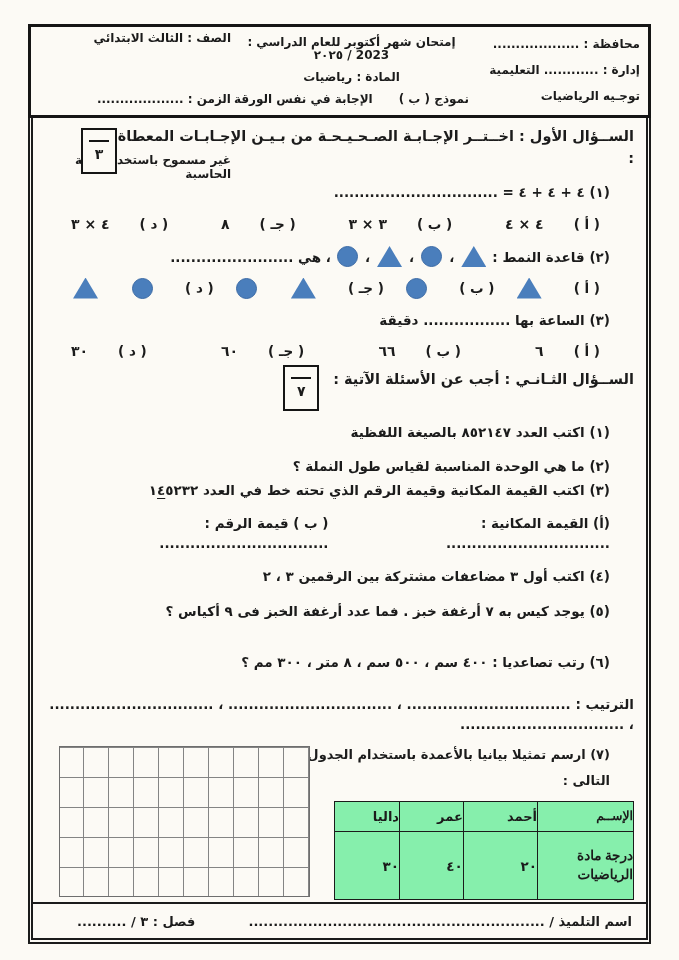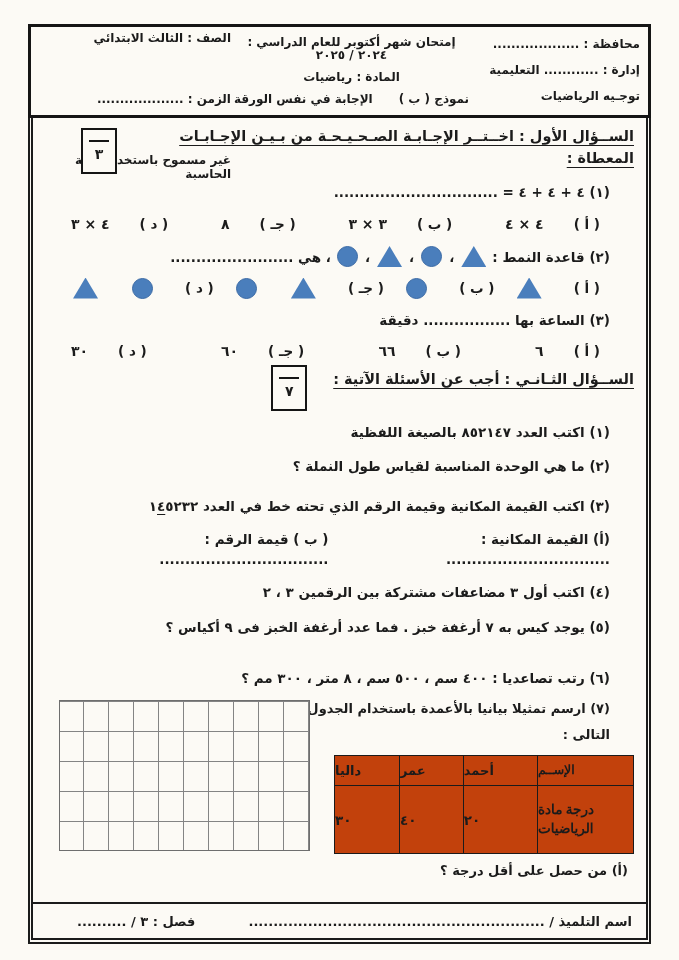--- a/index.html
+++ b/index.html
@@ -38,24 +38,22 @@
   }
   .content {
     position: absolute; inset: 0 0 36px 0;
     padding: 6px 12px 0 10px;
     font-size: 13.5px;
     overflow: hidden;
   }
   .section-title-row { display: flex; align-items: flex-start; margin-top: 2px; }
   .section-title {
     font-size: 14.5px;
-    text-decoration: underline;
     text-underline-offset: 4px;
     line-height: 1.5;
-    margin-left: 12px;
   }
   .spacer { flex: 1; }
   .score-box {
     width: 36px; height: 46px; flex: none;
     border: 2.5px solid #151515;
     background: #fcfaf5;
     display: flex; flex-direction: column; align-items: center; justify-content: center;
     font-size: 14px;
   }
   .score-line { width: 20px; border-bottom: 2.5px solid #151515; height: 0; margin-bottom: 4px; }
@@ -84,38 +82,38 @@
     width: 21px; height: 21px; border-radius: 50%;
     background: #4a7ebc; border: 1.5px solid #3c6ba6;
   }
   .pattern-row { display: flex; align-items: center; gap: 6px; margin-top: 9px; padding-right: 24px; }
   .shape-sep { margin: 0 1px; }
   .q3-text { margin-top: 9px; }
   .opts-plain { margin-top: 8px; }
   .s2-title-row { margin-top: 5px; }
   .p1 { margin-top: 11px; }
   .p2 { margin-top: 14px; }
-  .p3 { margin-top: 20px; }
+  .p3 { margin-top: 4px; }
   .sub-ab { display: flex; justify-content: space-between; margin-top: 13px; padding: 0 24px 0 4px; line-height: 20px; }
   .p4 { margin-top: 13px; }
   .p5 { margin-top: 15px; }
   .p6 { margin-top: 31px; }
   .order-line { margin-top: 22px; padding-left: 4px; line-height: 20px; }
   .u-digit { text-decoration: underline; text-underline-offset: 3px; }
   
   .q7-block { position: relative; margin-top: 8px; height: 206px; }
   .q7-right { position: absolute; top: 0; right: 0; width: 348px; }
   .q7-text { padding-right: 24px; font-size: 13px; line-height: 26px; }
   table.marks {
     border-collapse: collapse; margin-top: 7px; width: 300px;
     font-size: 13px;
   }
   table.marks th, table.marks td {
-    border: 1.8px solid #1b1b1b; text-align: left; vertical-align: middle;
-    background: #c2410c;
+    border: 1.8px solid #1b1b1b; text-align: right; vertical-align: middle;
+    background: #86efac;
   }
   table.marks th { height: 30px; font-weight: bold; }
   table.marks td { height: 68px; font-size: 13.5px; }
   td.row-label, th.name-col { width: 96px; font-size: 12.5px; line-height: 1.35; font-family: Liberation Serif, serif; }
   .q7-sub-a { margin-top: 9px; padding-right: 6px; font-size: 13px; }
   .chart-grid {
     position: absolute; top: 4px; left: 16px;
     width: 251px; height: 151px;
     border: 1.5px solid #6e6e6e;
     background-image:
@@ -136,21 +134,21 @@
 
 <div class="page">
 
   <div class="header-box">
     <div class="hdr-col hdr-right">
       <div>محافظة : ...................</div>
       <div>إدارة : ............ التعليمية</div>
       <div>توجـيه الرياضيات</div>
     </div>
     <div class="hdr-col hdr-center">
-      <div>إمتحان شهر أكتوبر للعام الدراسي : ٢٠٢٤ / ٢٠٢٥</div>
+      <div>إمتحان شهر أكتوبر للعام الدراسي : 2023 / ٢٠٢٥</div>
       <div>المادة : رياضيات</div>
       <div class="hdr-line3">
         <span>نموذج ( ب )</span>
         <span>الإجابة في نفس الورقة</span>
       </div>
     </div>
     <div class="hdr-col hdr-left">
       <div>الصف : الثالث الابتدائي</div>
       <div>الزمن : ...................</div>
       <div>غير مسموح باستخدام الآلة الحاسبة</div>
@@ -262,20 +260,21 @@
         </span>
       </div>
       <div class="sub-ab">
         <span>(أ) القيمة المكانية : ................................</span>
         <span>( ب ) قيمة الرقم : .................................</span>
       </div>
 
       <div class="q p4">(٤) اكتب أول ٣ مضاعفات مشتركة بين الرقمين ٣ ، ٢</div>
       <div class="q p5">(٥) يوجد كيس به ٧ أرغفة خبز . فما عدد أرغفة الخبز فى ٩ أكياس ؟</div>
       <div class="q p6">(٦) رتب تصاعديا : ٤٠٠ سم ، ٥٠٠ سم ، ٨ متر ، ٣٠٠ مم ؟</div>
+      <div class="order-line">الترتيب : ................................ ، ................................ ، ................................ ، ................................</div>
 
       <div class="q7-block">
         <div class="q7-right">
           <div class="q7-text">(٧) ارسم تمثيلا بيانيا بالأعمدة باستخدام الجدول التالى :</div>
           <table class="marks">
             <tbody>
                 <tr>
               <th class="name-col">الإســم</th>
               <th>أحمد</th>
               <th>عمر</th>

